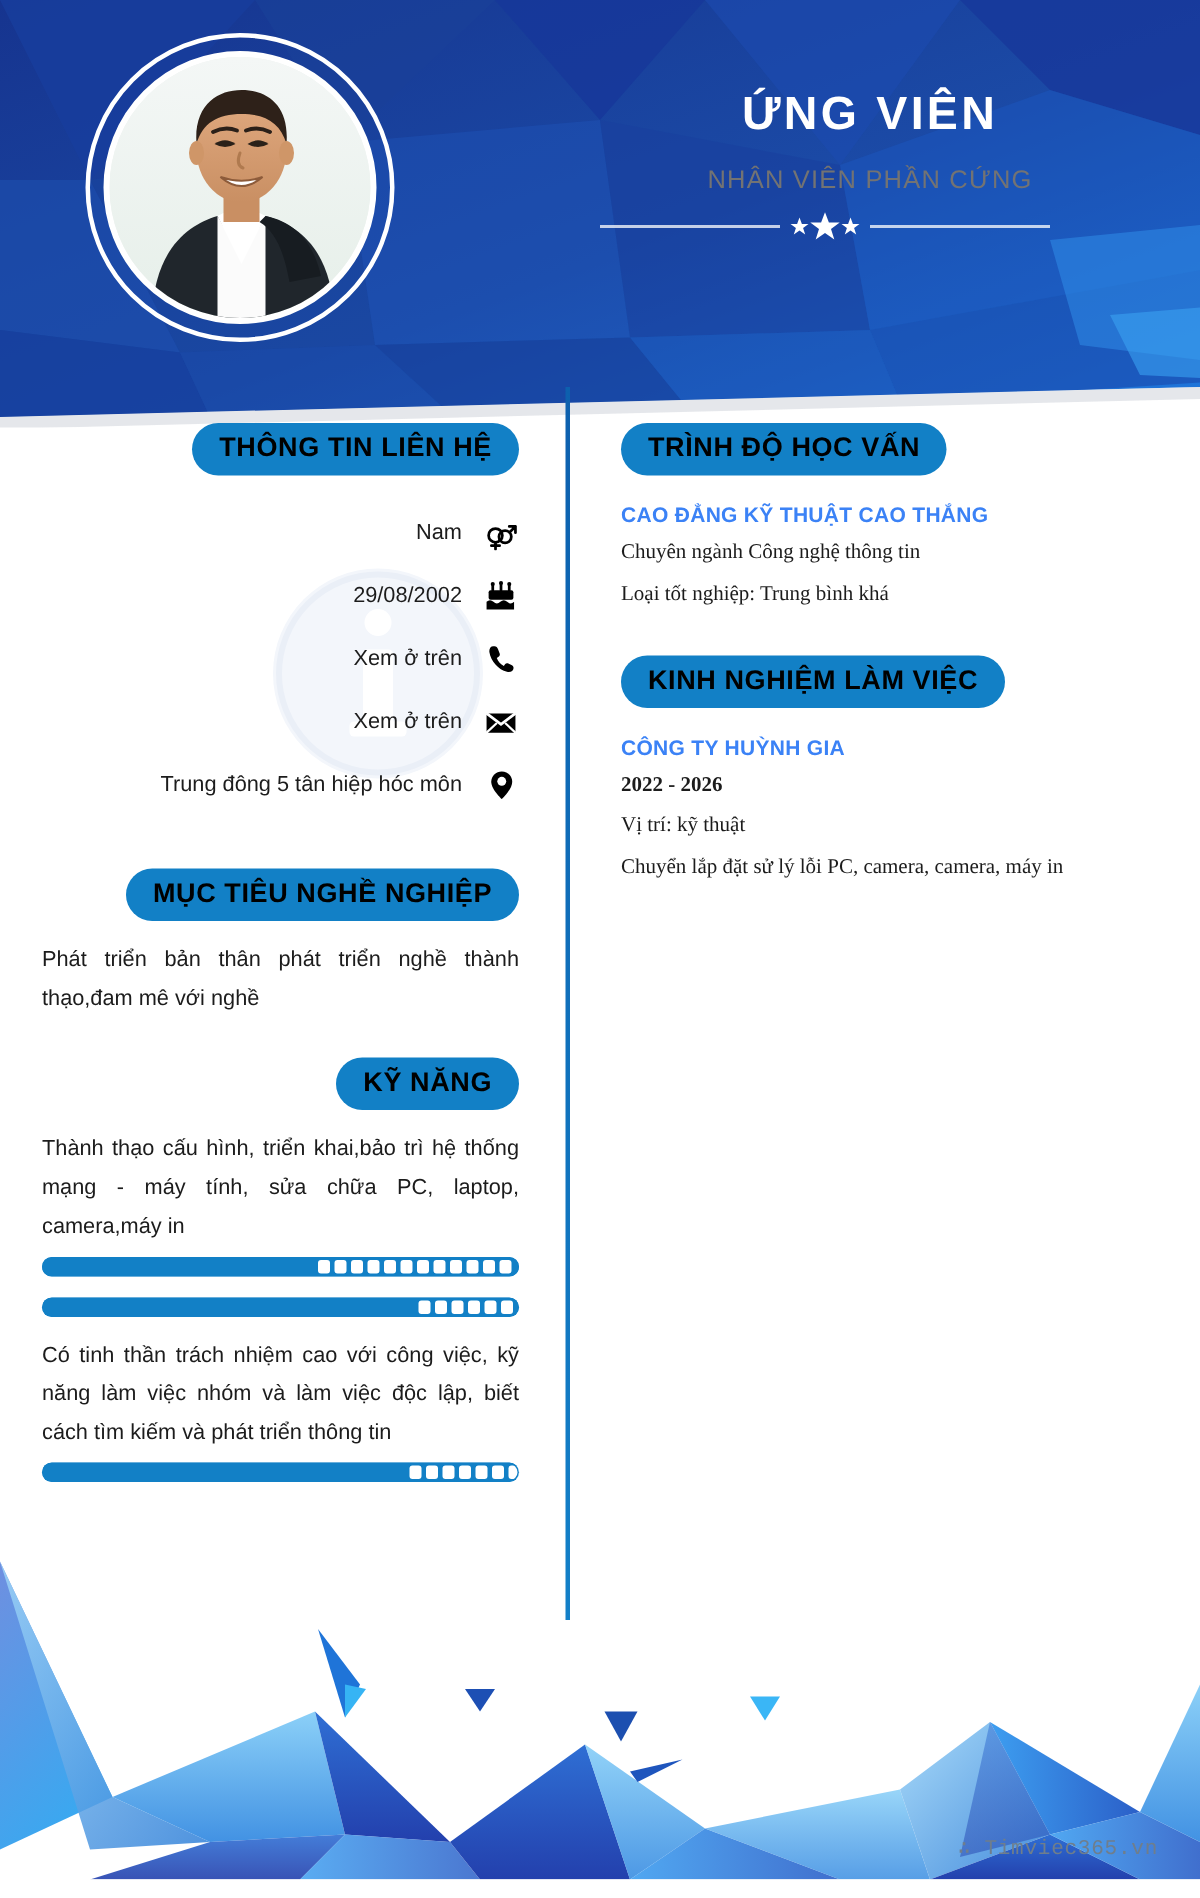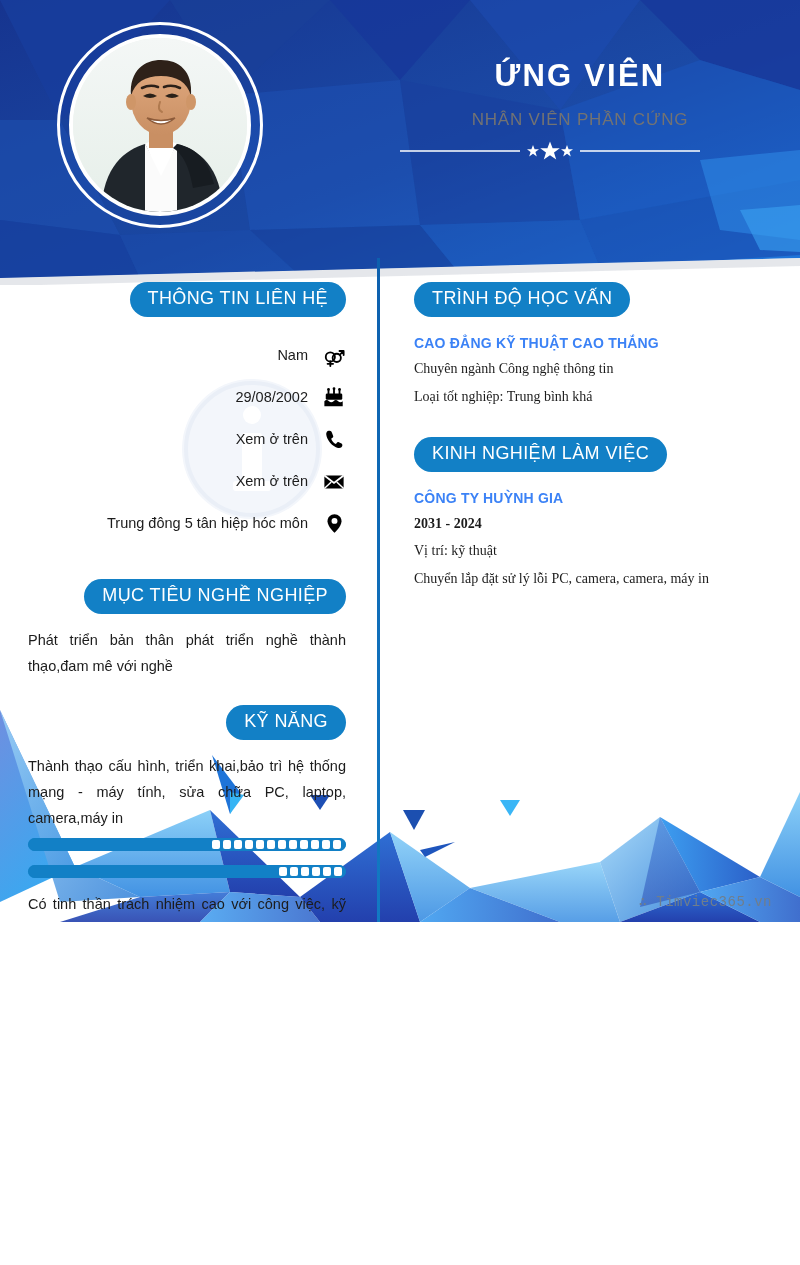--- a/index.html
+++ b/index.html
@@ -4,21 +4,21 @@
 <style>
   * { box-sizing: border-box; margin: 0; padding: 0; }
   html, body {
     width: 800px; height: 1265px;
     background: #ffffff;
     font-family: "Liberation Sans", sans-serif;
     overflow: hidden;
   }
   #cv {
     position: relative;
-    width: 800px; height: 922px;
+    width: 800px; height: 1253px;
     background: #ffffff;
     overflow: hidden;
   }
 
   
   .header-wrap {
     position: absolute;
     left: 0; top: 0;
     width: 800px; height: 285px;
     overflow: hidden;
@@ -84,23 +84,23 @@
     left: 377px; top: 258px;
     width: 3px; height: 822px;
     background: linear-gradient(#0d60ae, #1380c8);
     z-index: 5;
   }
 
   
   .badge {
     display: inline-block;
     background: #1280c6;
-    color: #ffffff;
+    color: #000000;
     font-size: 18px;
-    font-weight: normal;
+    font-weight: bold;
     letter-spacing: 0.4px;
     border-radius: 18px;
     padding: 7px 18px 9px 18px;
     white-space: nowrap;
     line-height: 1.05;
   }
   .badge-row-right { text-align: right; }
   .badge-row-left  { text-align: left; }
 
   
@@ -475,21 +475,21 @@
     <div class="item-title">CAO ĐẲNG KỸ THUẬT CAO THẮNG</div>
     <div class="item-line">Chuyên ngành Công nghệ thông tin</div>
     <div class="item-line">Loại tốt nghiệp: Trung bình khá</div>
 
     <div class="sect-gap-3"></div>
 
     <div class="badge-row-left">
       <span class="badge">KINH NGHIỆM LÀM VIỆC</span>
     </div>
     <div class="item-title">CÔNG TY HUỲNH GIA</div>
-    <div class="item-line bold">2031 - 2024</div>
+    <div class="item-line bold">2022 - 2026</div>
     <div class="item-line">Vị trí: kỹ thuật</div>
     <div class="item-line">Chuyển lắp đặt sử lý lỗi PC, camera, camera, máy in</div>
 
   </div>
 
   <svg class="footer-decor" viewBox="0 0 800 230" preserveAspectRatio="none">
     <defs>
       <linearGradient id="g1" x1="0" y1="0" x2="0.4" y2="1">
         <stop offset="0%" stop-color="#6f8fe0"></stop>
           <stop offset="100%" stop-color="#3aa8f0"></stop>

